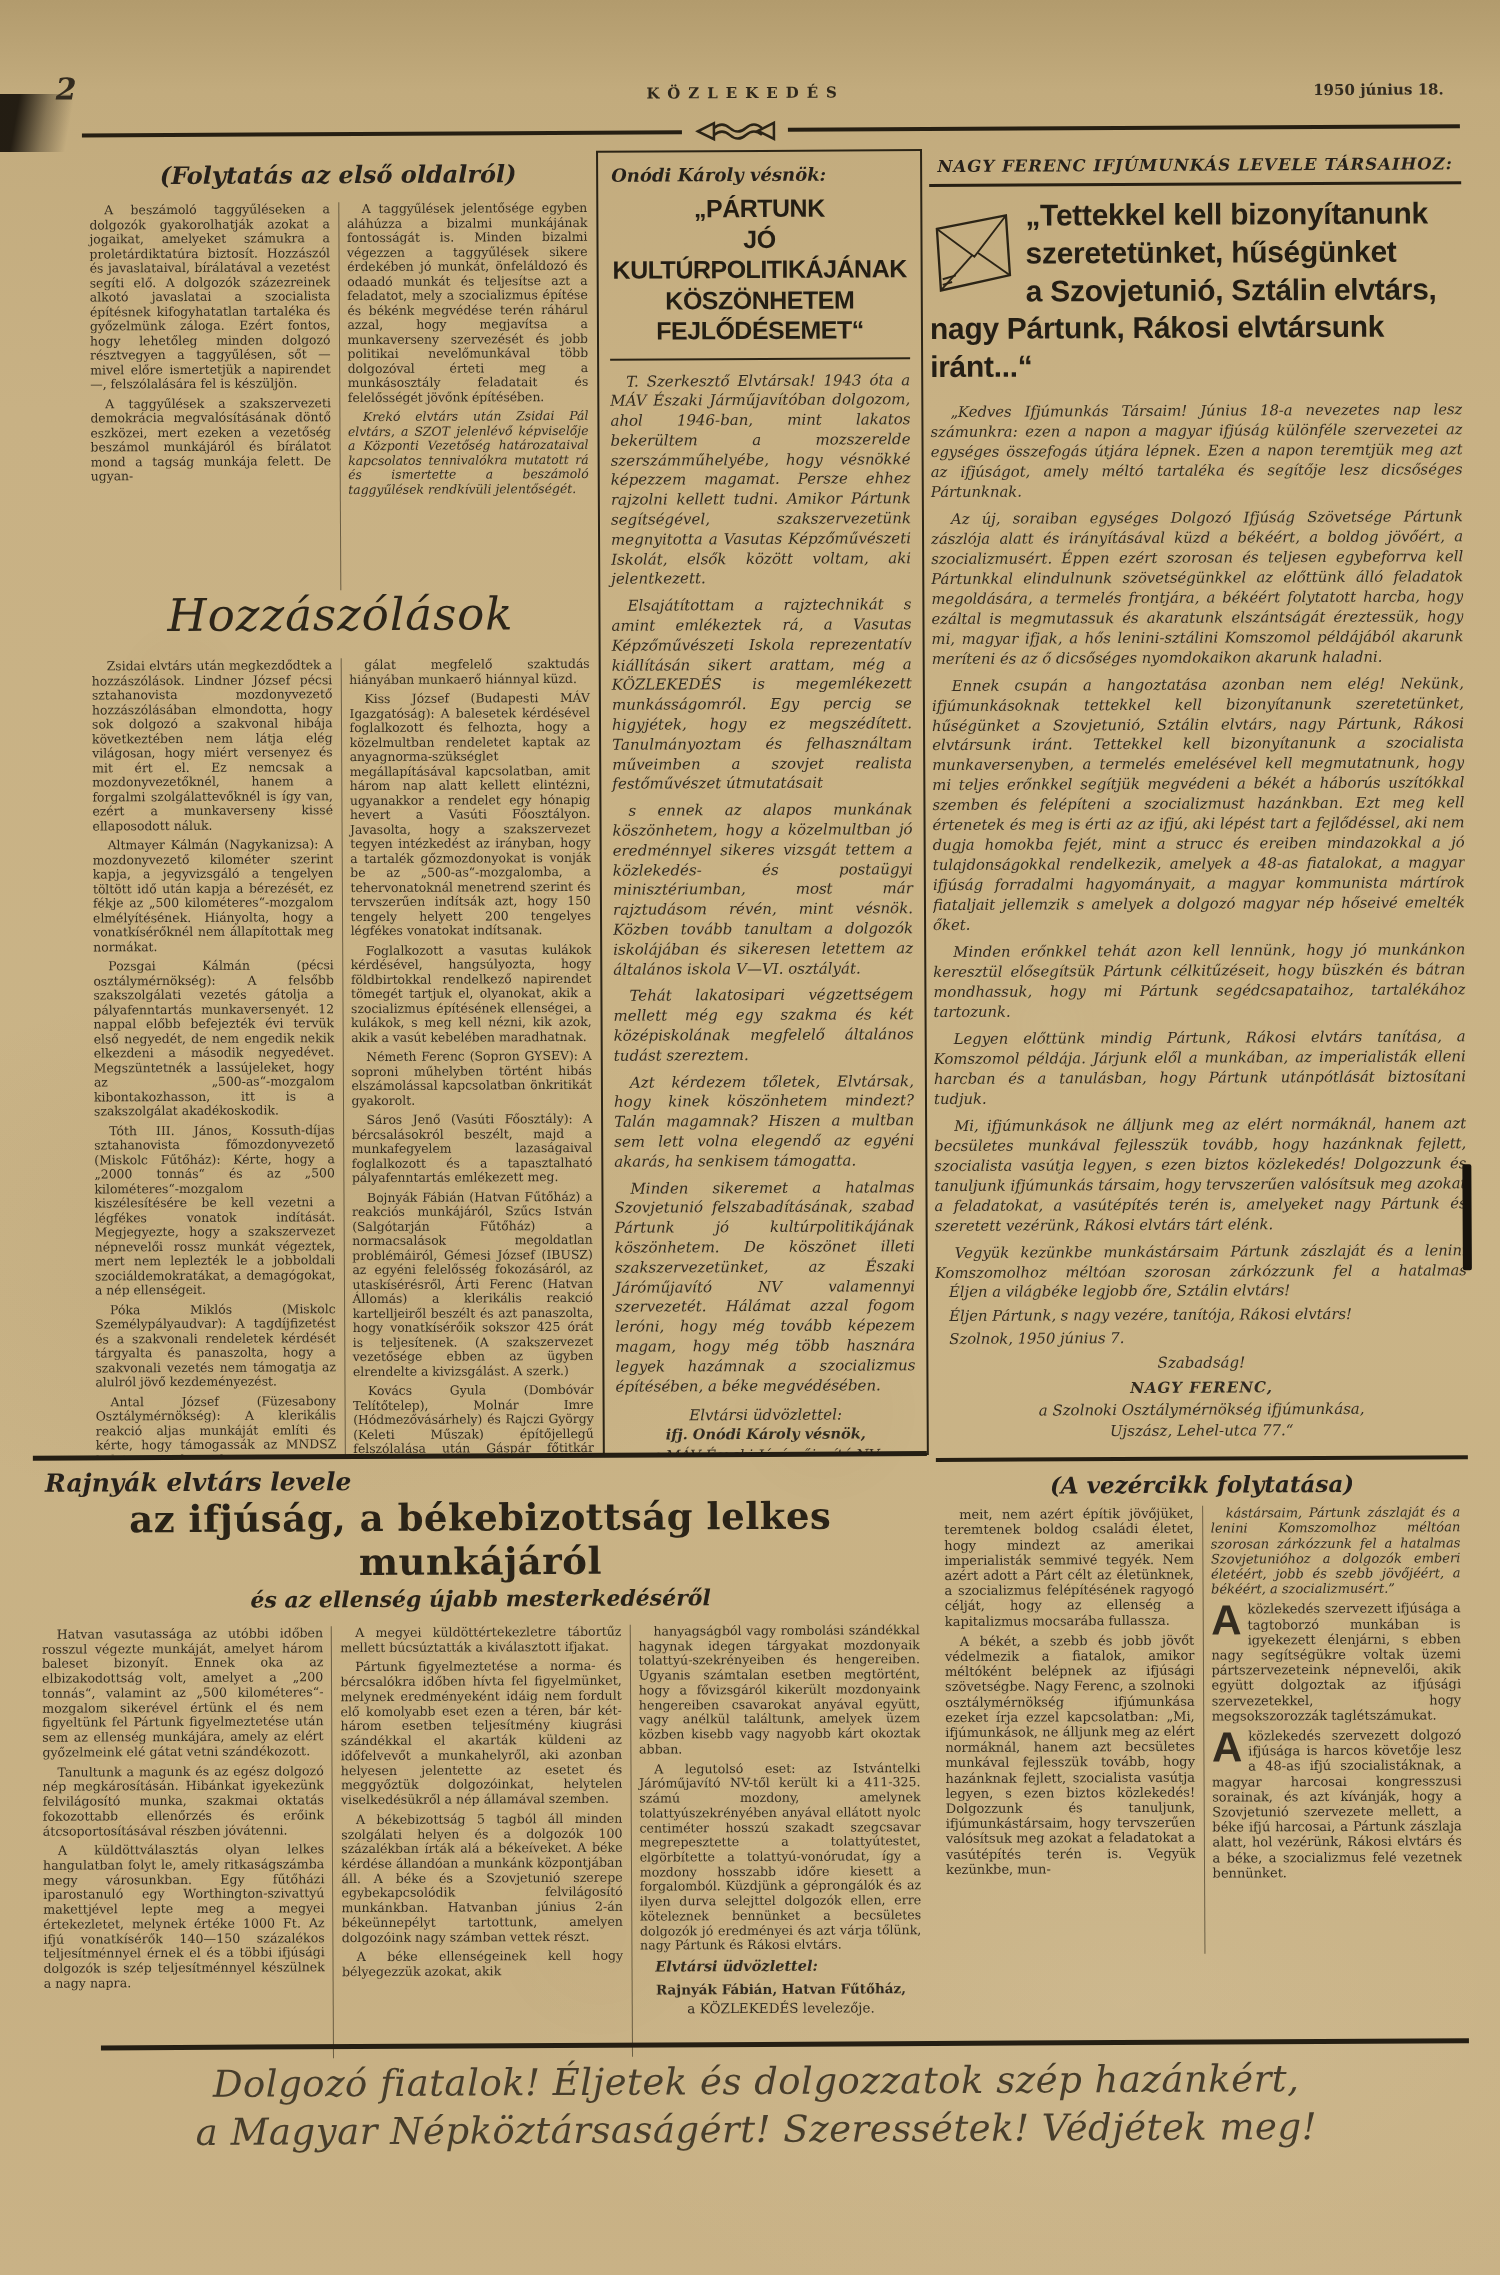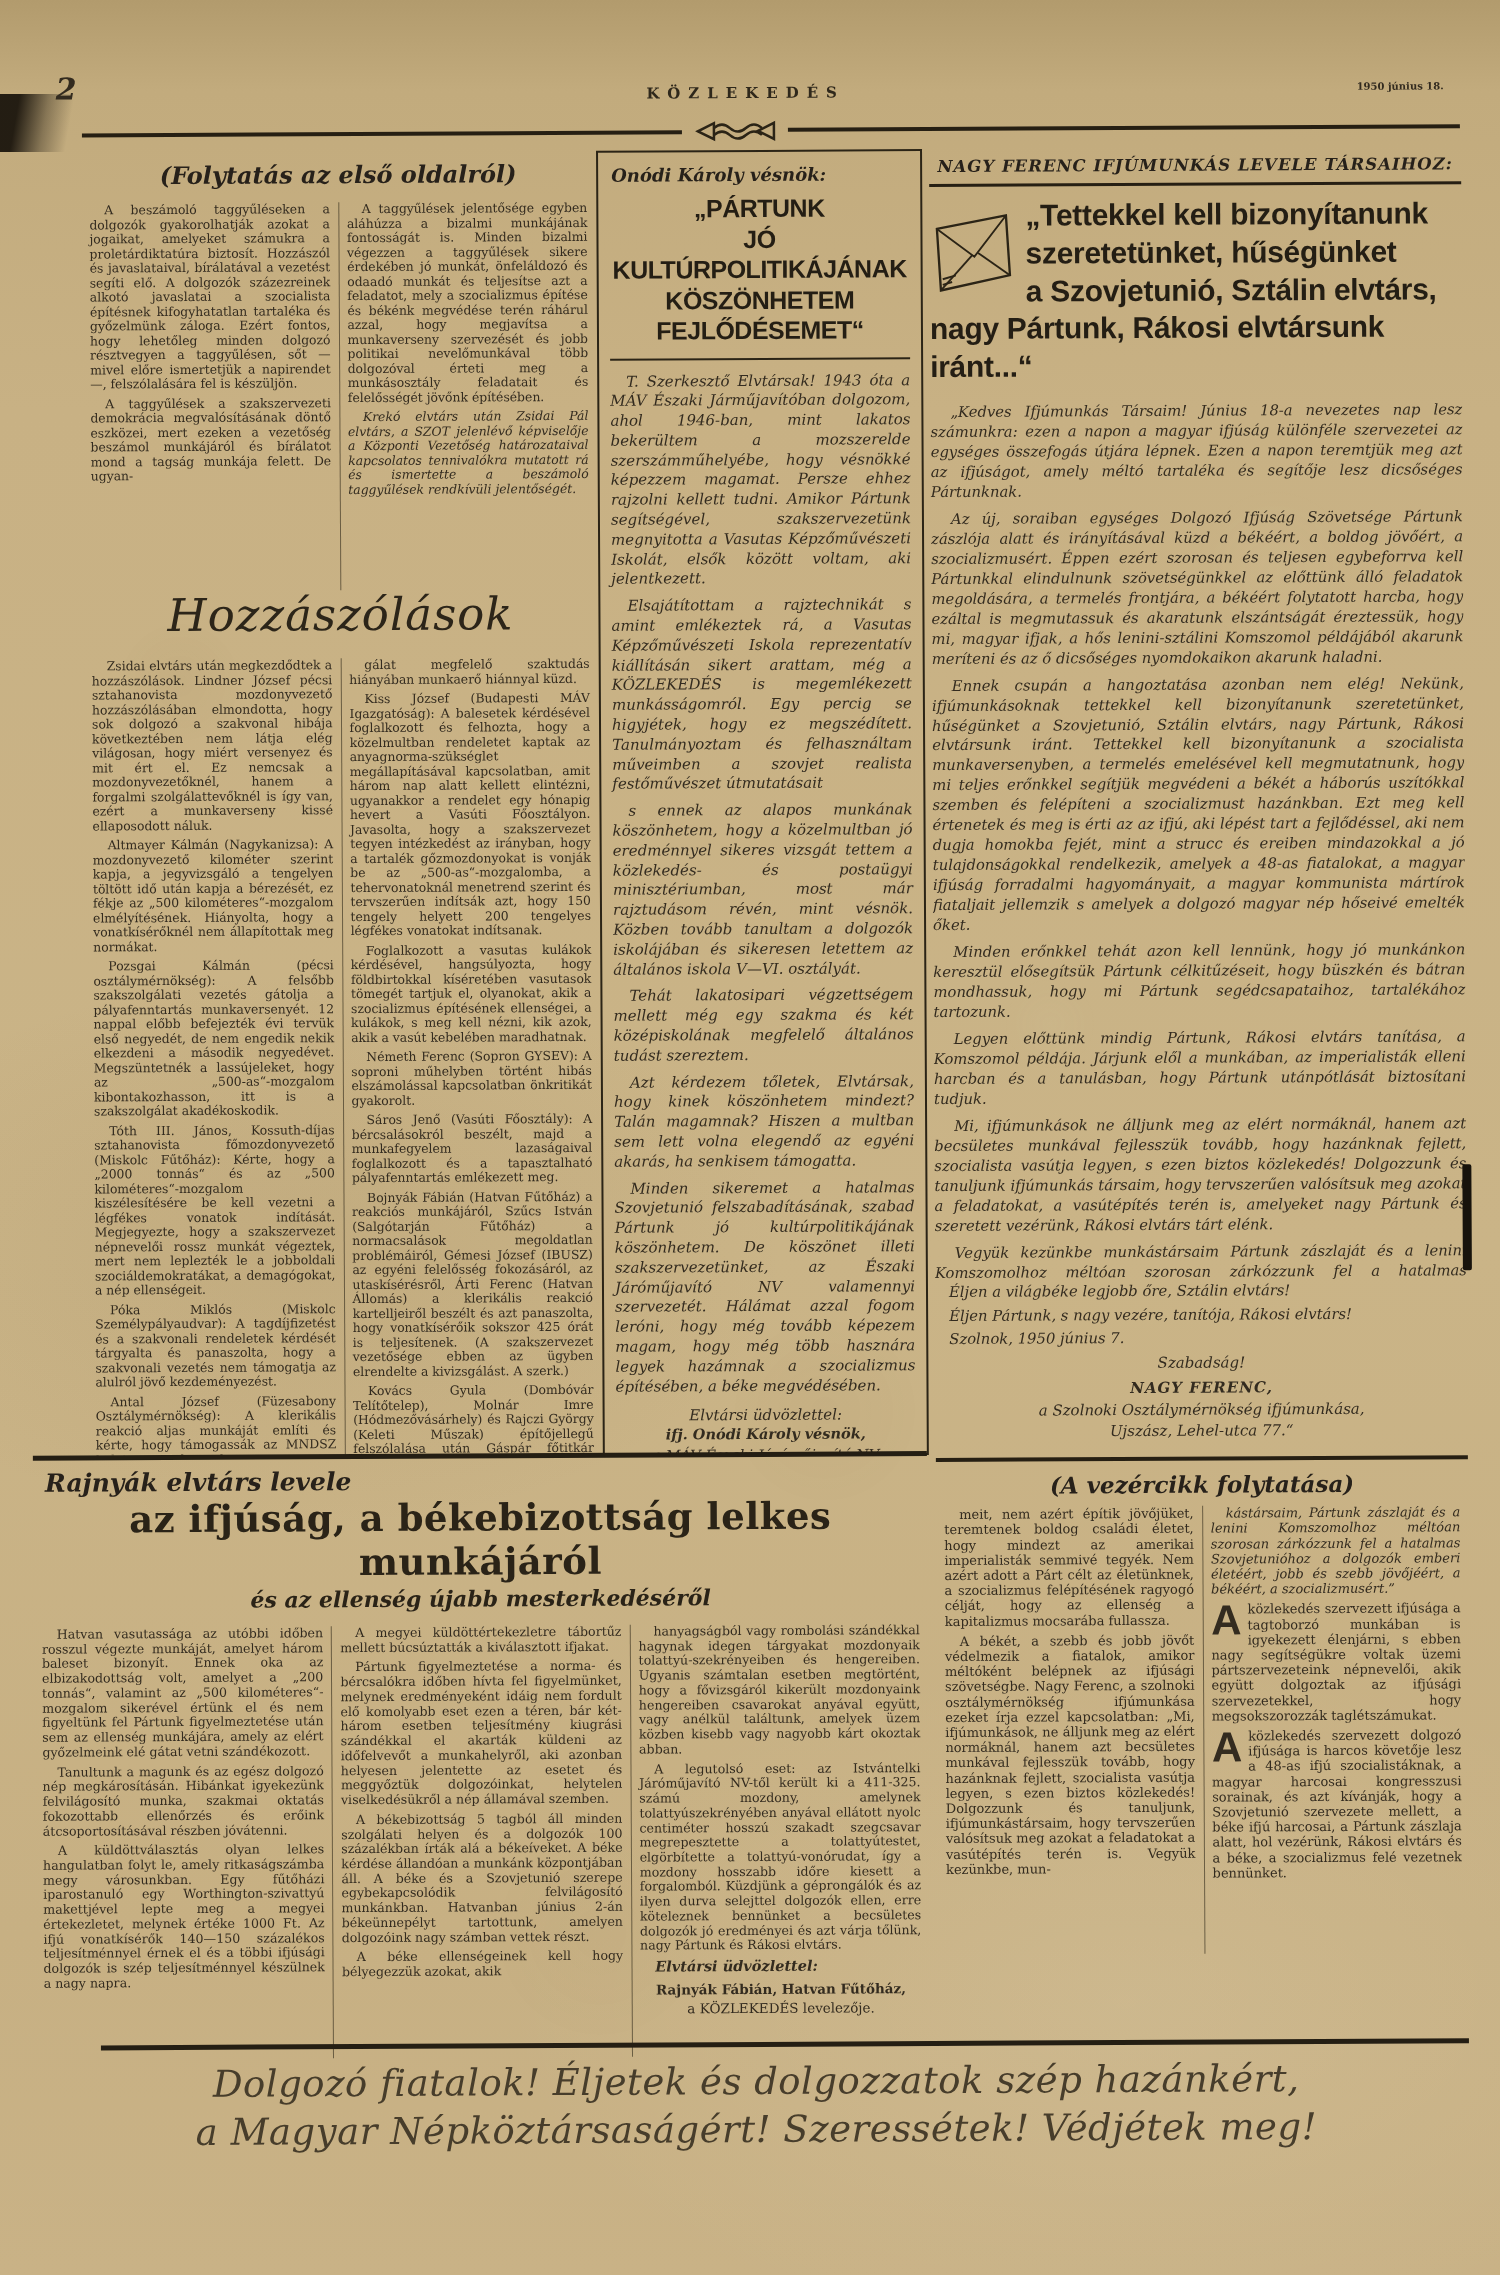--- a/index.html
+++ b/index.html
@@ -17,21 +17,21 @@
       radial-gradient(circle 160px at 40% 85%, rgba(92,72,40,.06), transparent 70%),
       radial-gradient(circle 70px  at 70% 45%, rgba(255,255,240,.06), transparent 70%);}
   .smudge{position:absolute;left:0;top:94px;width:100px;height:58px;pointer-events:none;
     background:linear-gradient(100deg,rgba(22,17,10,.92) 18%,rgba(22,17,10,.35) 45%,transparent 68%);}
   .content{position:absolute;inset:0;transform:rotate(-0.3deg);transform-origin:50% 40%;}
 
   
   .pagenum{position:absolute;left:60px;top:68px;font-size:30px;font-weight:bold;font-style:italic;}
   .masthead{position:absolute;left:0;right:0;top:84px;text-align:center;font-size:15px;font-weight:bold;
     letter-spacing:8px;color:#2f281b;}
-  .issue-date{position:absolute;right:52px;top:84px;font-size:10px;font-weight:bold;}
+  .issue-date{position:absolute;right:52px;top:84px;font-size:15px;font-weight:bold;}
   .rule{position:absolute;background:#261f13;}
   .r-top-l{left:86px;top:130px;width:600px;height:4px;}
   .r-top-r{left:792px;top:128px;width:672px;height:4px;}
   .ornament{position:absolute;left:698px;top:118px;}
 
   
   .bodytext p{margin:0 0 5px 0;text-indent:15px;text-align:justify;line-height:1.17;}
   .cols{display:flex;}
   .cols .col{flex:1;padding:0 8px;overflow:hidden;}
   .cols .col + .col{border-left:1px solid rgba(43,36,22,.6);}
@@ -140,21 +140,21 @@
           <p>Zsidai elvtárs után megkezdődtek a hozzászólások. Lindner József pécsi sztahanovista mozdonyvezető hozzászólásában elmondotta, hogy sok dolgozó a szakvonal hibája következtében nem látja elég világosan, hogy miért versenyez és mit ért el. Ez nemcsak a mozdonyvezetőknél, hanem a forgalmi szolgálattevőknél is így van, ezért a munkaverseny kissé ellaposodott náluk.</p>
           <p>Altmayer Kálmán (Nagykanizsa): A mozdonyvezető kilométer szerint kapja, a jegyvizsgáló a tengelyen töltött idő után kapja a bérezését, ez fékje az „500 kilométeres“-mozgalom elmélyítésének. Hiányolta, hogy a vonatkísérőknél nem állapítottak meg normákat.</p>
           <p>Pozsgai Kálmán (pécsi osztálymérnökség): A felsőbb szakszolgálati vezetés gátolja a pályafenntartás munkaversenyét. 12 nappal előbb befejezték évi tervük első negyedét, de nem engedik nekik elkezdeni a második negyedévet. Megszüntetnék a lassújeleket, hogy az „500-as“-mozgalom kibontakozhasson, itt is a szakszolgálat akadékoskodik.</p>
           <p>Tóth III. János, Kossuth-díjas sztahanovista főmozdonyvezető (Miskolc Fűtőház): Kérte, hogy a „2000 tonnás“ és az „500 kilométeres“-mozgalom kiszélesítésére be kell vezetni a légfékes vonatok indítását. Megjegyezte, hogy a szakszervezet népnevelői rossz munkát végeztek, mert nem leplezték le a jobboldali szociáldemokratákat, a demagógokat, a nép ellenségeit.</p>
           <p>Póka Miklós (Miskolc Személypályaudvar): A tagdíjfizetést és a szakvonali rendeletek kérdését tárgyalta és panaszolta, hogy a szakvonali vezetés nem támogatja az alulról jövő kezdeményezést.</p>
           <p>Antal József (Füzesabony Osztálymérnökség): A klerikális reakció aljas munkáját említi és kérte, hogy támogassák az MNDSZ helyicsoportokat, hogy a vasutas asszonyokat kivonják a klerikális reakció befolyása alól. Megemlítette, hogy a pályamesterek túl vannak adminisztrálva és javasolta, hogy a pályamesterségeket külön önálló szolgálati főnökséggé szervezzék. A forgalmi és kereskedelmi szol-</p>
         </div>
         <div class="col">
           <p>gálat megfelelő szaktudás hiányában munkaerő hiánnyal küzd.</p>
           <p>Kiss József (Budapesti MÁV Igazgatóság): A balesetek kérdésével foglalkozott és felhozta, hogy a közelmultban rendeletet kaptak az anyagnorma-szükséglet megállapításával kapcsolatban, amit három nap alatt kellett elintézni, ugyanakkor a rendelet egy hónapig hevert a Vasúti Főosztályon. Javasolta, hogy a szakszervezet tegyen intézkedést az irányban, hogy a tartalék gőzmozdonyokat is vonják be az „500-as“-mozgalomba, a tehervonatoknál menetrend szerint és tervszerűen indítsák azt, hogy 150 tengely helyett 200 tengelyes légfékes vonatokat indítsanak.</p>
-          <p>Foglalkozott a vasutas kulákok kérdésével, hangsúlyozta, hogy földbirtokkal kíséretében vasutasok tömegét tartjuk el, olyanokat, akik a szocializmus építésének ellenségei, a kulákok, s meg kell nézni, kik azok, akik a vasút kebelében maradhatnak.</p>
+          <p>Foglalkozott a vasutas kulákok kérdésével, hangsúlyozta, hogy földbirtokkal rendelkező napirendet tömegét tartjuk el, olyanokat, akik a szocializmus építésének ellenségei, a kulákok, s meg kell nézni, kik azok, akik a vasút kebelében maradhatnak.</p>
           <p>Németh Ferenc (Sopron GYSEV): A soproni műhelyben történt hibás elszámolással kapcsolatban önkritikát gyakorolt.</p>
           <p>Sáros Jenő (Vasúti Főosztály): A bércsalásokról beszélt, majd a munkafegyelem lazaságaival foglalkozott és a tapasztalható pályafenntartás emlékezett meg.</p>
           <p>Bojnyák Fábián (Hatvan Fűtőház) a reakciós munkájáról, Szűcs István (Salgótarján Fűtőház) a normacsalások megoldatlan problémáiról, Gémesi József (IBUSZ) az egyéni felelősség fokozásáról, az utaskísérésről, Árti Ferenc (Hatvan Állomás) a klerikális reakció kartelljeiről beszélt és azt panaszolta, hogy vonatkísérőik sokszor 425 órát is teljesítenek. (A szakszervezet vezetősége ebben az ügyben elrendelte a kivizsgálást. A szerk.)</p>
           <p>Kovács Gyula (Dombóvár Telítőtelep), Molnár Imre (Hódmezővásárhely) és Rajczi György (Keleti Műszak) építőjellegű felszólalása után Gáspár főtitkár elvtárs a felvetett problémákra részletesen válaszolt, majd Végh elnök elvtárs rövid beszéd kíséretében bezárta a nagyjelentőségű vezetőségi ülést.</p>
         </div>
       </div>
     </section>
 
     <section class="mid-art">
       <div class="mid-byline">Onódi Károly vésnök:</div>

